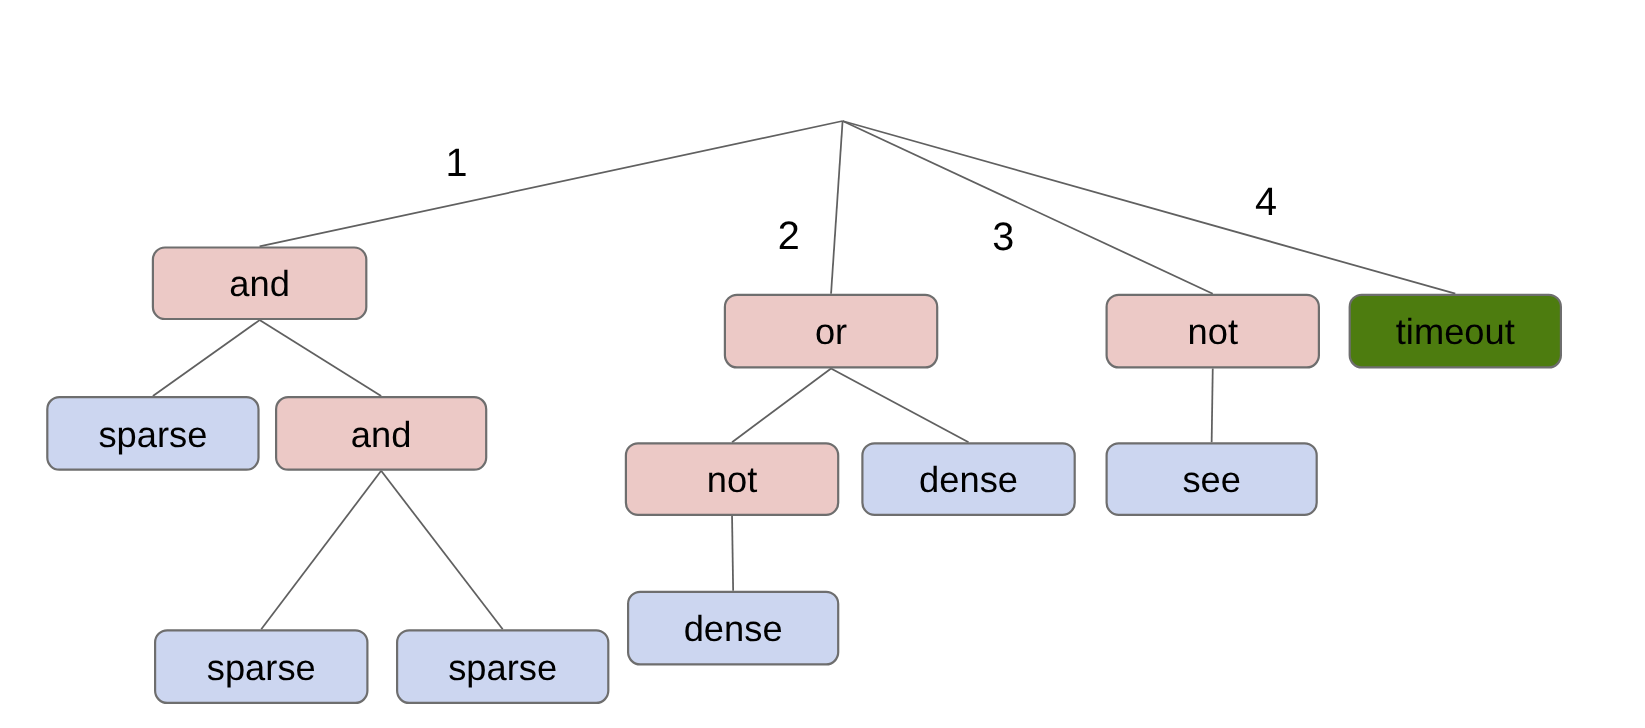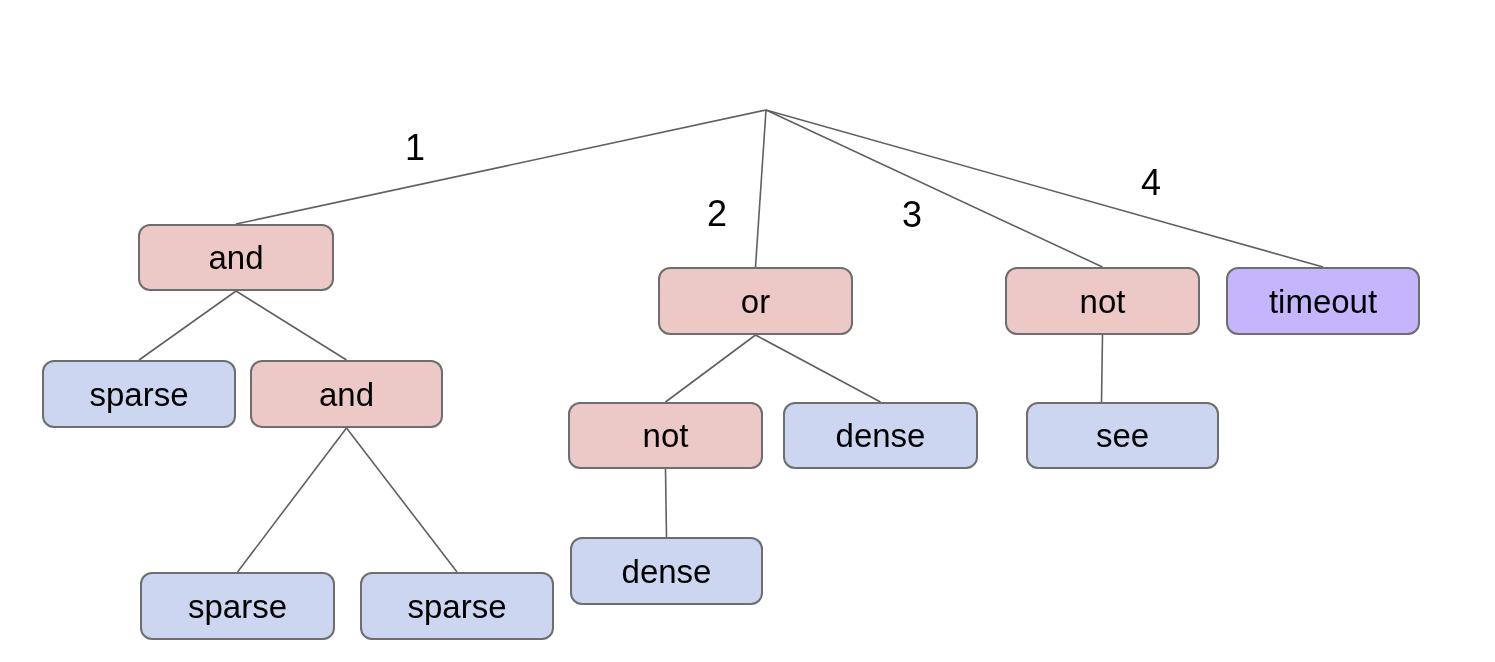--- a/index.html
+++ b/index.html
@@ -55,22 +55,22 @@
       <line x1="665.5" y1="469" x2="666.5" y2="537" stroke="#606060" stroke-width="1.6"></line>
     </svg>
 
 <div class="edge-label" style="left: 415px; top: 148px; color: rgb(0, 0, 0);">1</div>
     <div class="edge-label" style="left: 717px; top: 214px; color: rgb(0, 0, 0);">2</div>
     <div class="edge-label" style="left: 912px; top: 215px; color: rgb(0, 0, 0);">3</div>
     <div class="edge-label" style="left: 1151px; top: 183px; color: rgb(0, 0, 0);">4</div>
     <div class="node" style="left: 138px; top: 224px; width: 196px; height: 67px; background: rgb(236, 201, 198); border-color: rgb(110, 110, 110); color: rgb(0, 0, 0);">and</div>
     <div class="node" style="left: 658px; top: 267px; width: 195px; height: 68px; background: rgb(236, 201, 198); border-color: rgb(110, 110, 110); color: rgb(0, 0, 0);">or</div>
     <div class="node" style="left: 1005px; top: 267px; width: 195px; height: 68px; background: rgb(236, 201, 198); border-color: rgb(110, 110, 110); color: rgb(0, 0, 0);">not</div>
-    <div class="node" style="left: 1226px; top: 267px; width: 194px; height: 68px; background: #c4b5fd; border-color: rgb(110, 110, 110); color: rgb(0, 0, 0);">timeout</div>
+    <div class="node" style="left: 1226px; top: 267px; width: 194px; height: 68px; background: #4d7c0f; border-color: rgb(110, 110, 110); color: rgb(0, 0, 0);">timeout</div>
     <div class="node" style="left: 42px; top: 360px; width: 194px; height: 68px; background: rgb(204, 214, 240); border-color: rgb(110, 110, 110); color: rgb(0, 0, 0);">sparse</div>
     <div class="node" style="left: 250px; top: 360px; width: 193px; height: 68px; background: rgb(236, 201, 198); border-color: rgb(110, 110, 110); color: rgb(0, 0, 0);">and</div>
     <div class="node" style="left: 568px; top: 402px; width: 195px; height: 67px; background: rgb(236, 201, 198); border-color: rgb(110, 110, 110); color: rgb(0, 0, 0);">not</div>
     <div class="node" style="left: 783px; top: 402px; width: 195px; height: 67px; background: rgb(204, 214, 240); border-color: rgb(110, 110, 110); color: rgb(0, 0, 0);">dense</div>
-    <div class="node" style="left: 1005px; top: 402px; width: 193px; height: 67px; background: rgb(204, 214, 240); border-color: rgb(110, 110, 110); color: rgb(0, 0, 0); margin-left: 21px;">see</div>
+    <div class="node" style="left: 1005px; top: 402px; width: 193px; height: 67px; background: rgb(204, 214, 240); border-color: rgb(110, 110, 110); color: rgb(0, 0, 0);">see</div>
     <div class="node" style="left: 140px; top: 572px; width: 195px; height: 68px; background: rgb(204, 214, 240); border-color: rgb(110, 110, 110); color: rgb(0, 0, 0);">sparse</div>
     <div class="node" style="left: 360px; top: 572px; width: 194px; height: 68px; background: rgb(204, 214, 240); border-color: rgb(110, 110, 110); color: rgb(0, 0, 0);">sparse</div>
     <div class="node" style="left: 570px; top: 537px; width: 193px; height: 68px; background: rgb(204, 214, 240); border-color: rgb(110, 110, 110); color: rgb(0, 0, 0);">dense</div>
   </div>
 
 </body></html>

